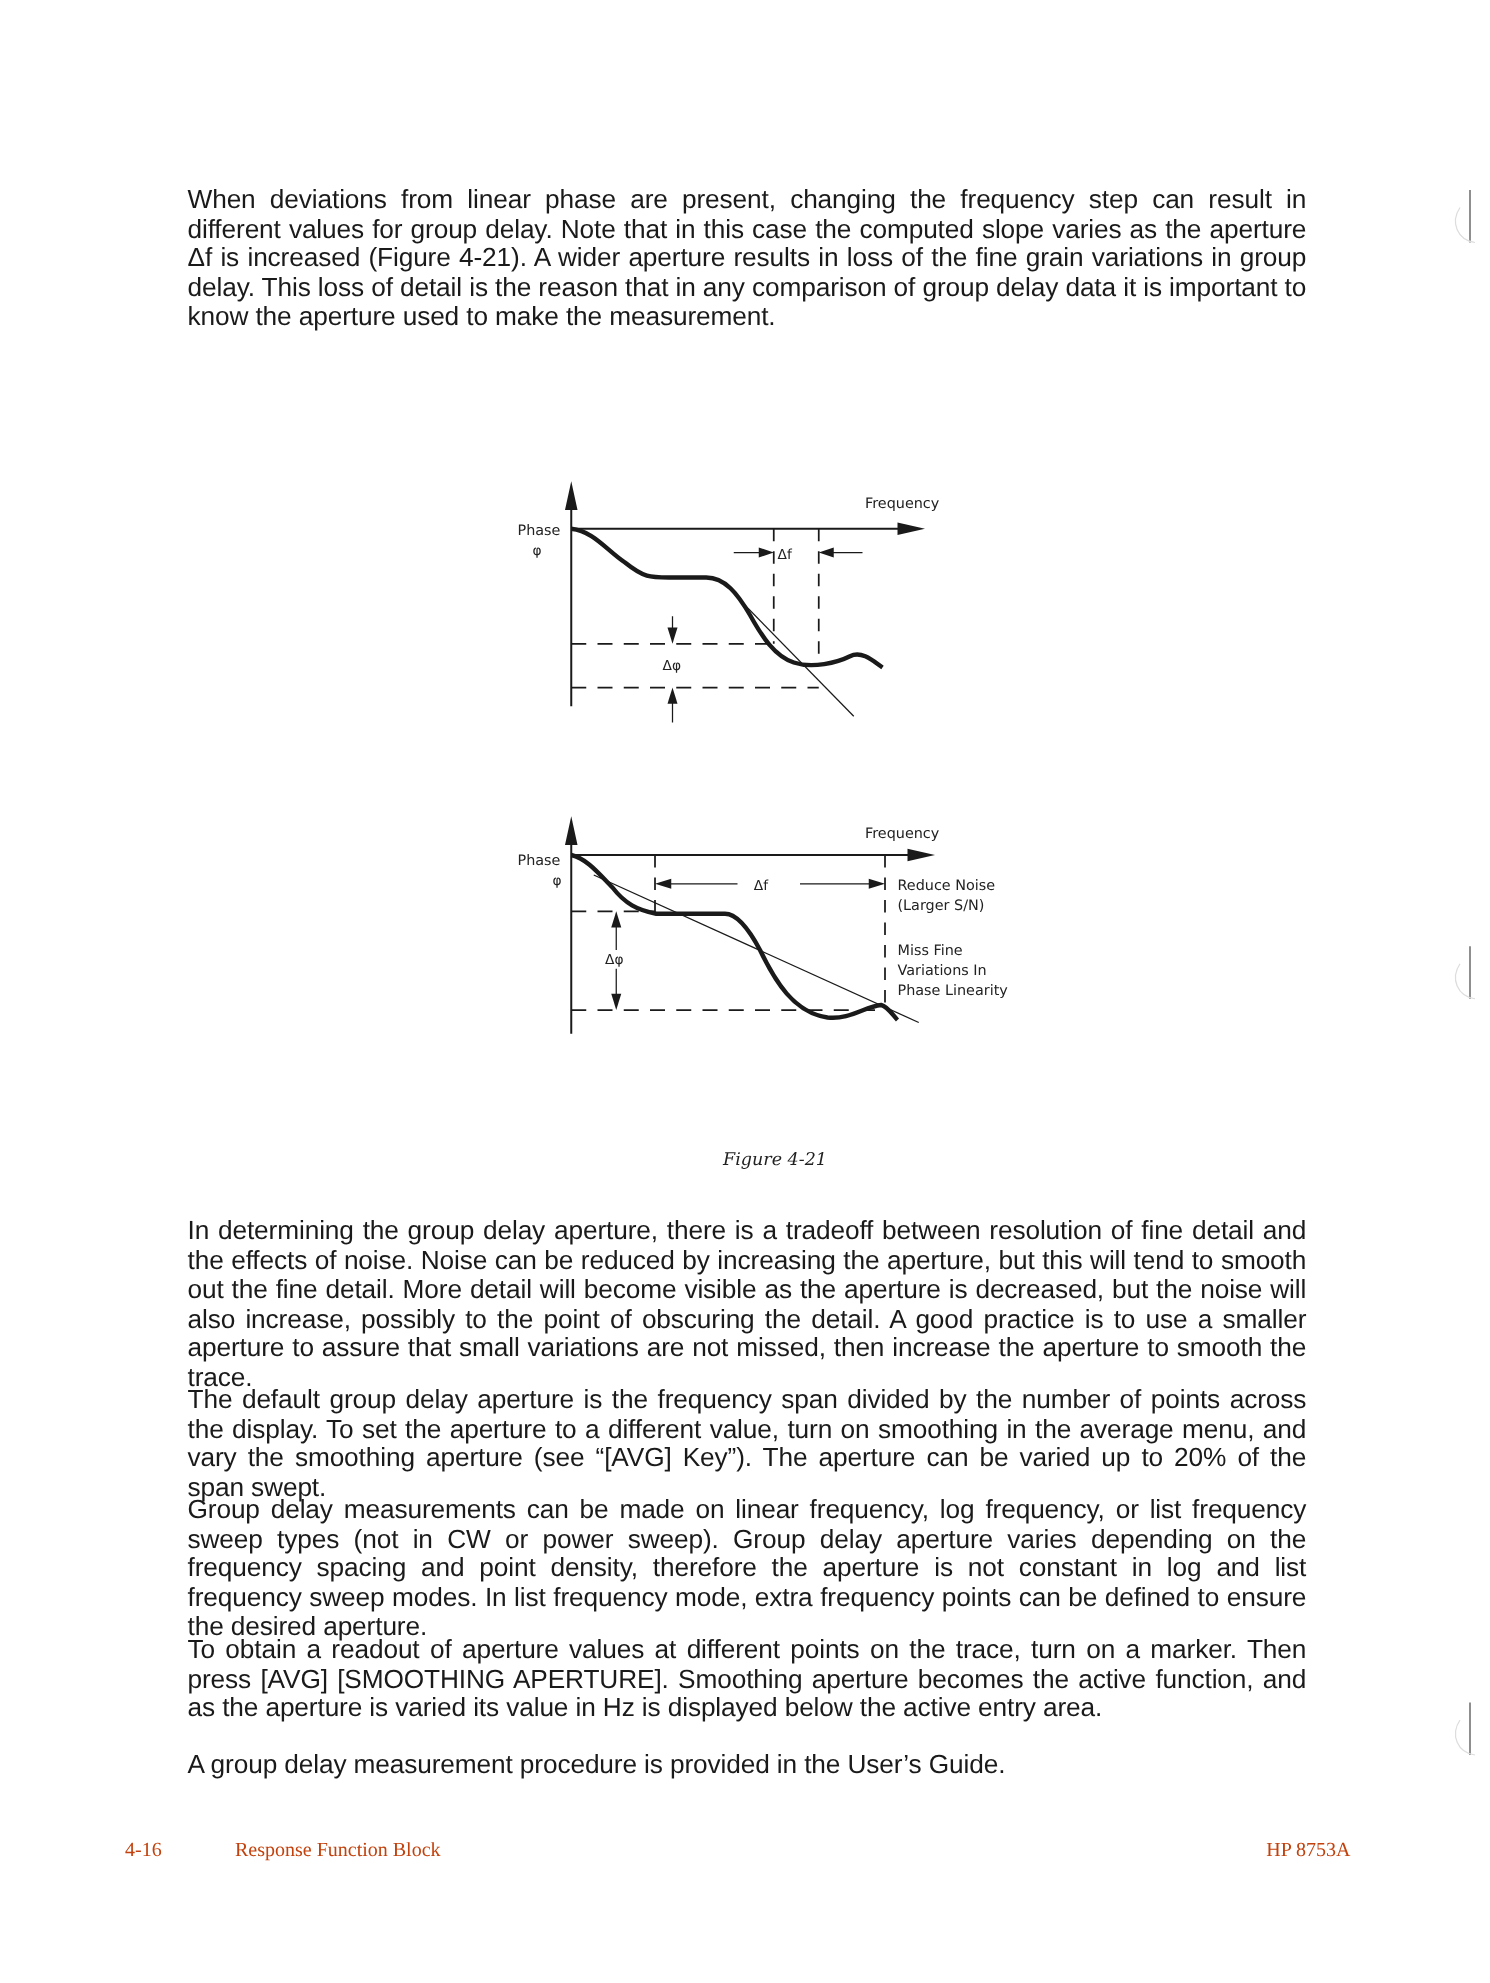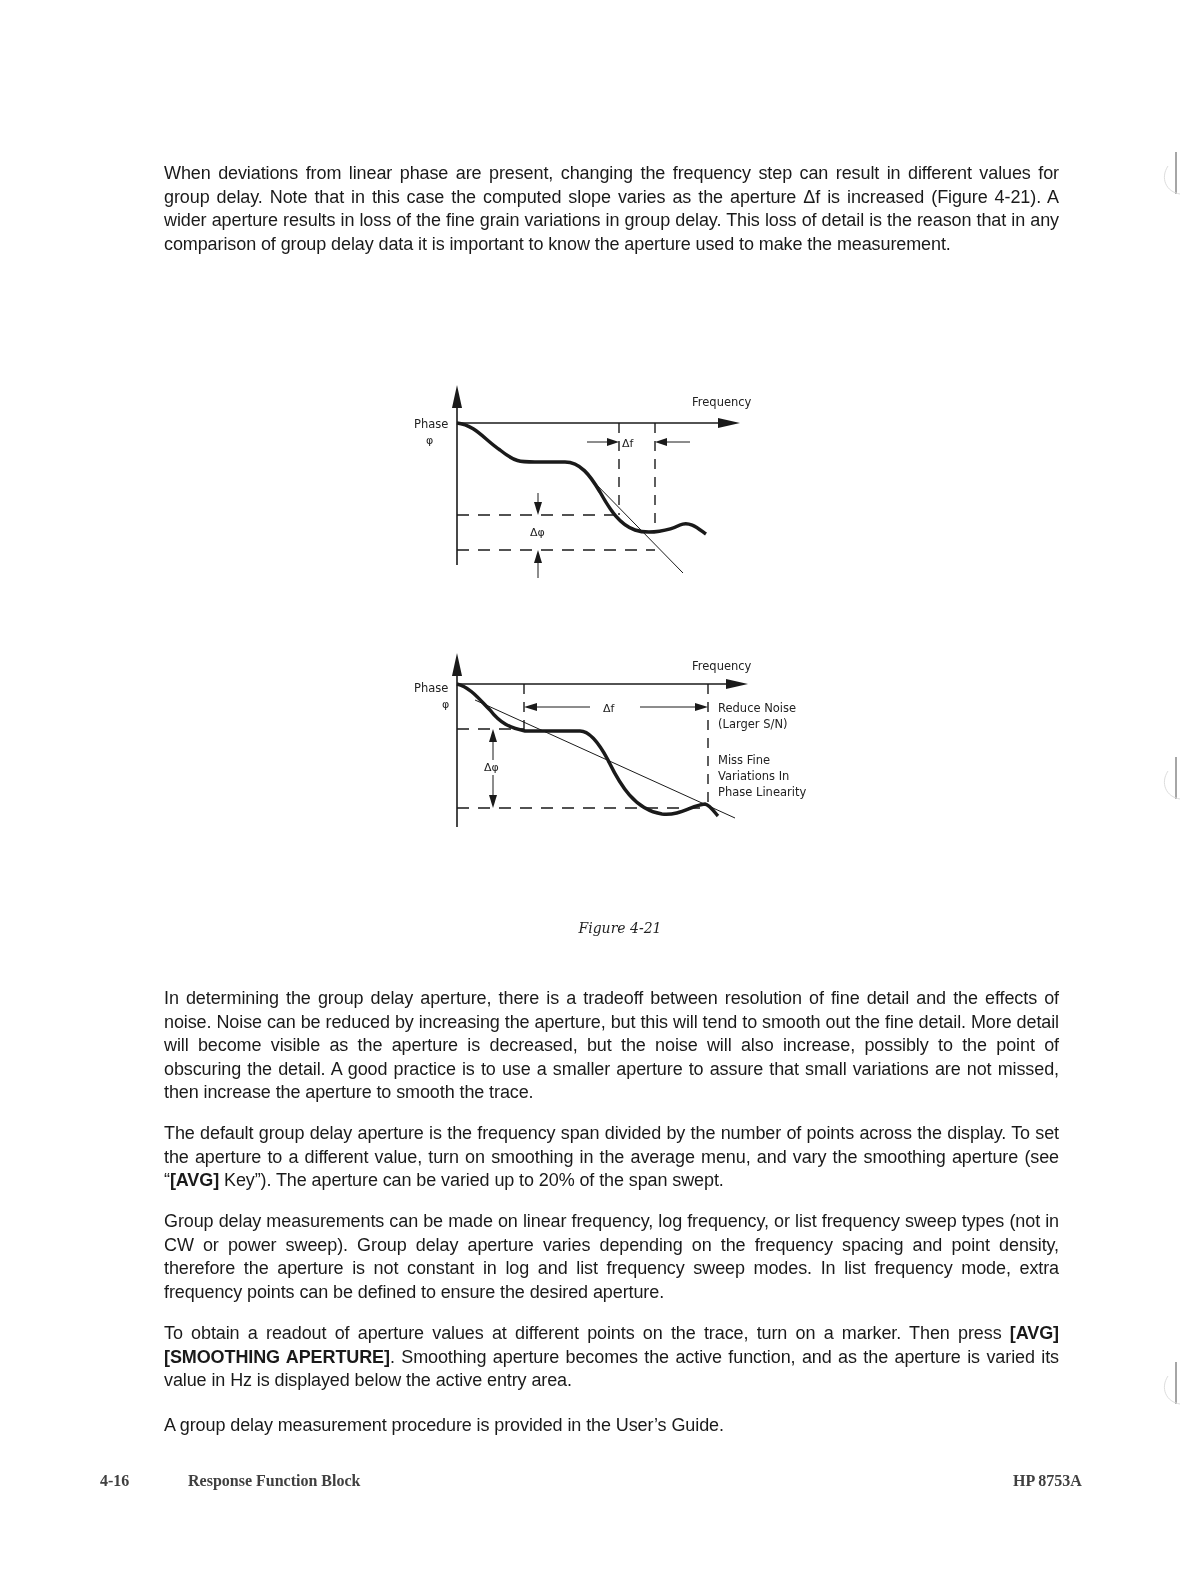--- a/index.html
+++ b/index.html
@@ -1,29 +1,29 @@
 <!DOCTYPE html>
 <html><head>
   <meta charset="utf-8">
   <style>
     html, body { margin: 0; padding: 0; background: #ffffff; }
     body { width: 1192px; height: 1586px; position: relative; overflow: hidden; color: #1a1a1a; }
     .para {
       position: absolute; left: 148px; width: 895px;
-      font-family: "Liberation Sans", sans-serif; font-size: 18px; line-height: 23.5px;
-      text-align: justify; letter-spacing: -0.1px; margin: 16px;
+      font-family: "Liberation Sans", sans-serif; font-size: 21px; line-height: 23.5px;
+      text-align: justify; letter-spacing: -0.1px; margin: 2px;
     }
-    .para b { font-weight: bold; }
+    .para b { font-weight: normal; }
     .fig { position: absolute; }
     .fig text { font-family: "DejaVu Sans", sans-serif; fill: #222; }
     .caption {
       position: absolute; left: 0; width: 1192px; top: 920px; text-align: center;
       font-family: "DejaVu Serif", serif; font-style: italic; font-size: 14px; color: #222; margin-left: 24px;
     }
-    .footer { position: absolute; top: 1472px; font-family: "Liberation Serif", serif; font-weight: bold; font-size: 16px; color: #404040; }
+    .footer { position: absolute; top: 1472px; font-family: "Liberation Serif", serif; font-weight: normal; font-size: 16px; color: #c2410c; }
     .binder { position: absolute; left: 1158px; width: 30px; height: 50px; }
   </style>
 </head>
 <body>
 
 <p class="para" style="top:146px;">When deviations from linear phase are present, changing the frequency step can result in different values for group delay. Note that in this case the computed slope varies as the aperture Δf is increased (Figure 4-21). A wider aperture results in loss of the fine grain variations in group delay. This loss of detail is the reason that in any comparison of group delay data it is important to know the aperture used to make the measurement.</p>
 
 <svg class="fig" style="left:400px; top:380px;" width="380" height="210" viewBox="0 0 380 210">
   <g stroke="#1a1a1a" fill="none">
 

